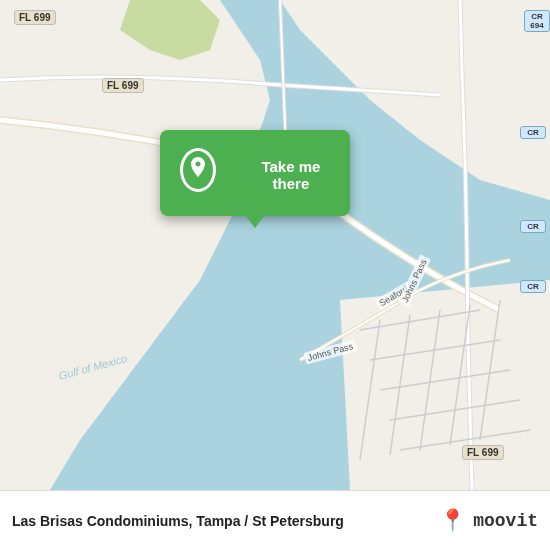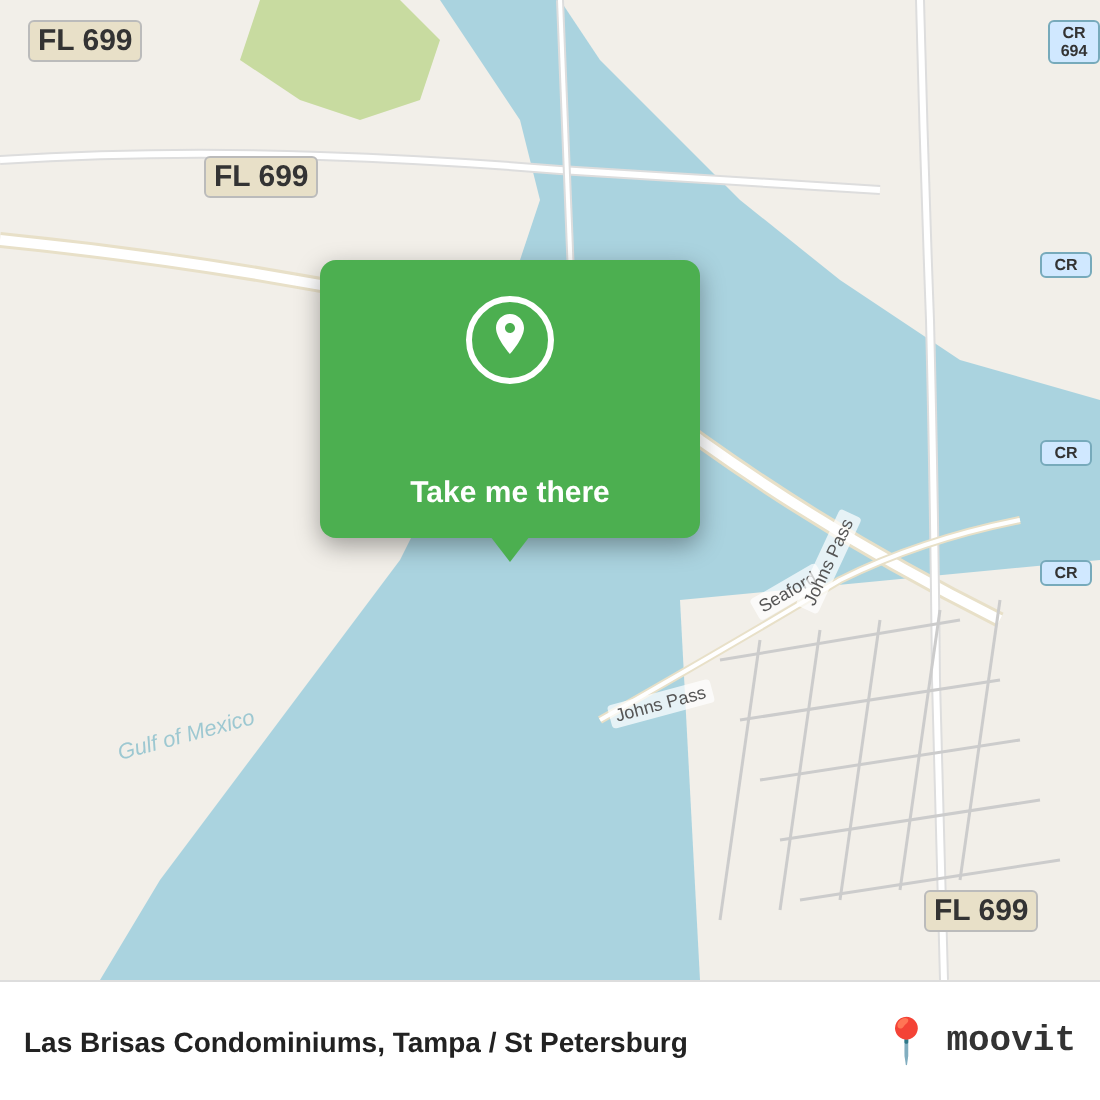--- a/index.html
+++ b/index.html
@@ -40,21 +40,20 @@
 
     
     .popup-card {
       position: absolute;
       top: 130px;
       left: 160px;
       width: 190px;
       background: #4caf50;
       border-radius: 8px;
       display: flex;
-      flex-direction: column;
       align-items: center;
       padding: 18px 20px 14px 20px;
       box-shadow: 0 4px 12px rgba(0,0,0,0.35);
       cursor: pointer;
       z-index: 10;
       gap: 36px;
     }
 
     .popup-card::after {
       content: '';
@@ -134,21 +133,21 @@
       padding: 1px 3px;
       border-radius: 2px;
     }
 
     
     .road-badge {
       position: absolute;
       background: #e8e0c8;
       border: 1px solid #bbb;
       border-radius: 3px;
-      font-size: 15px;
+      font-size: 10px;
       font-weight: bold;
       color: #333;
       padding: 1px 4px;
     }
 
     
     .cr-badge {
       position: absolute;
       background: #d0e8ff;
       border: 1px solid #7ab;

